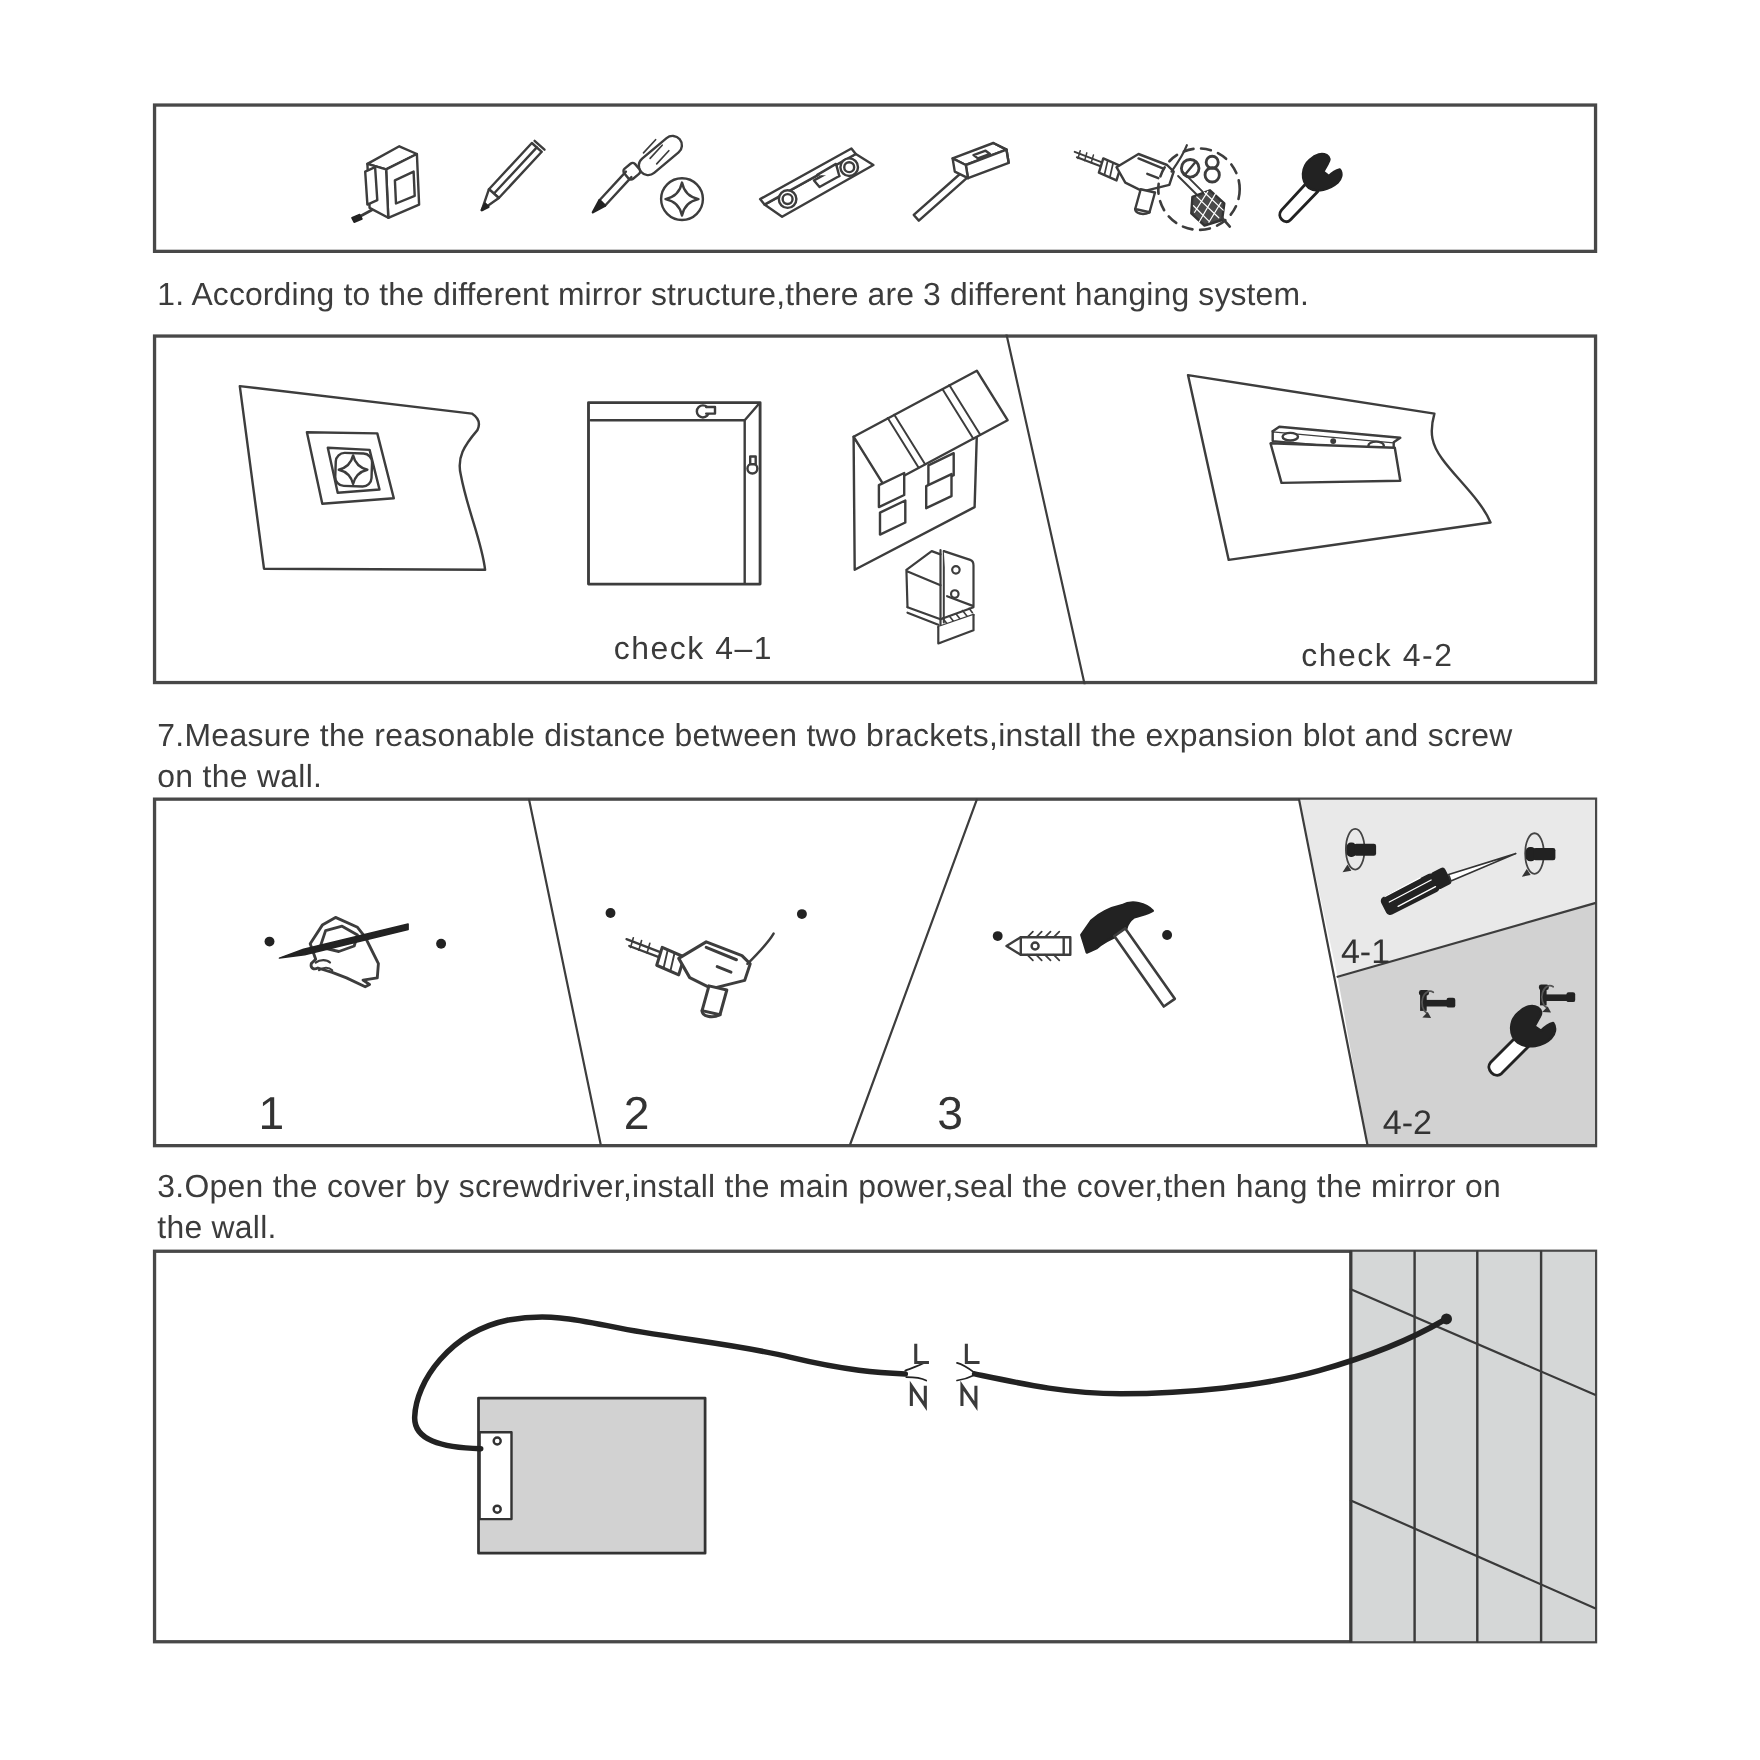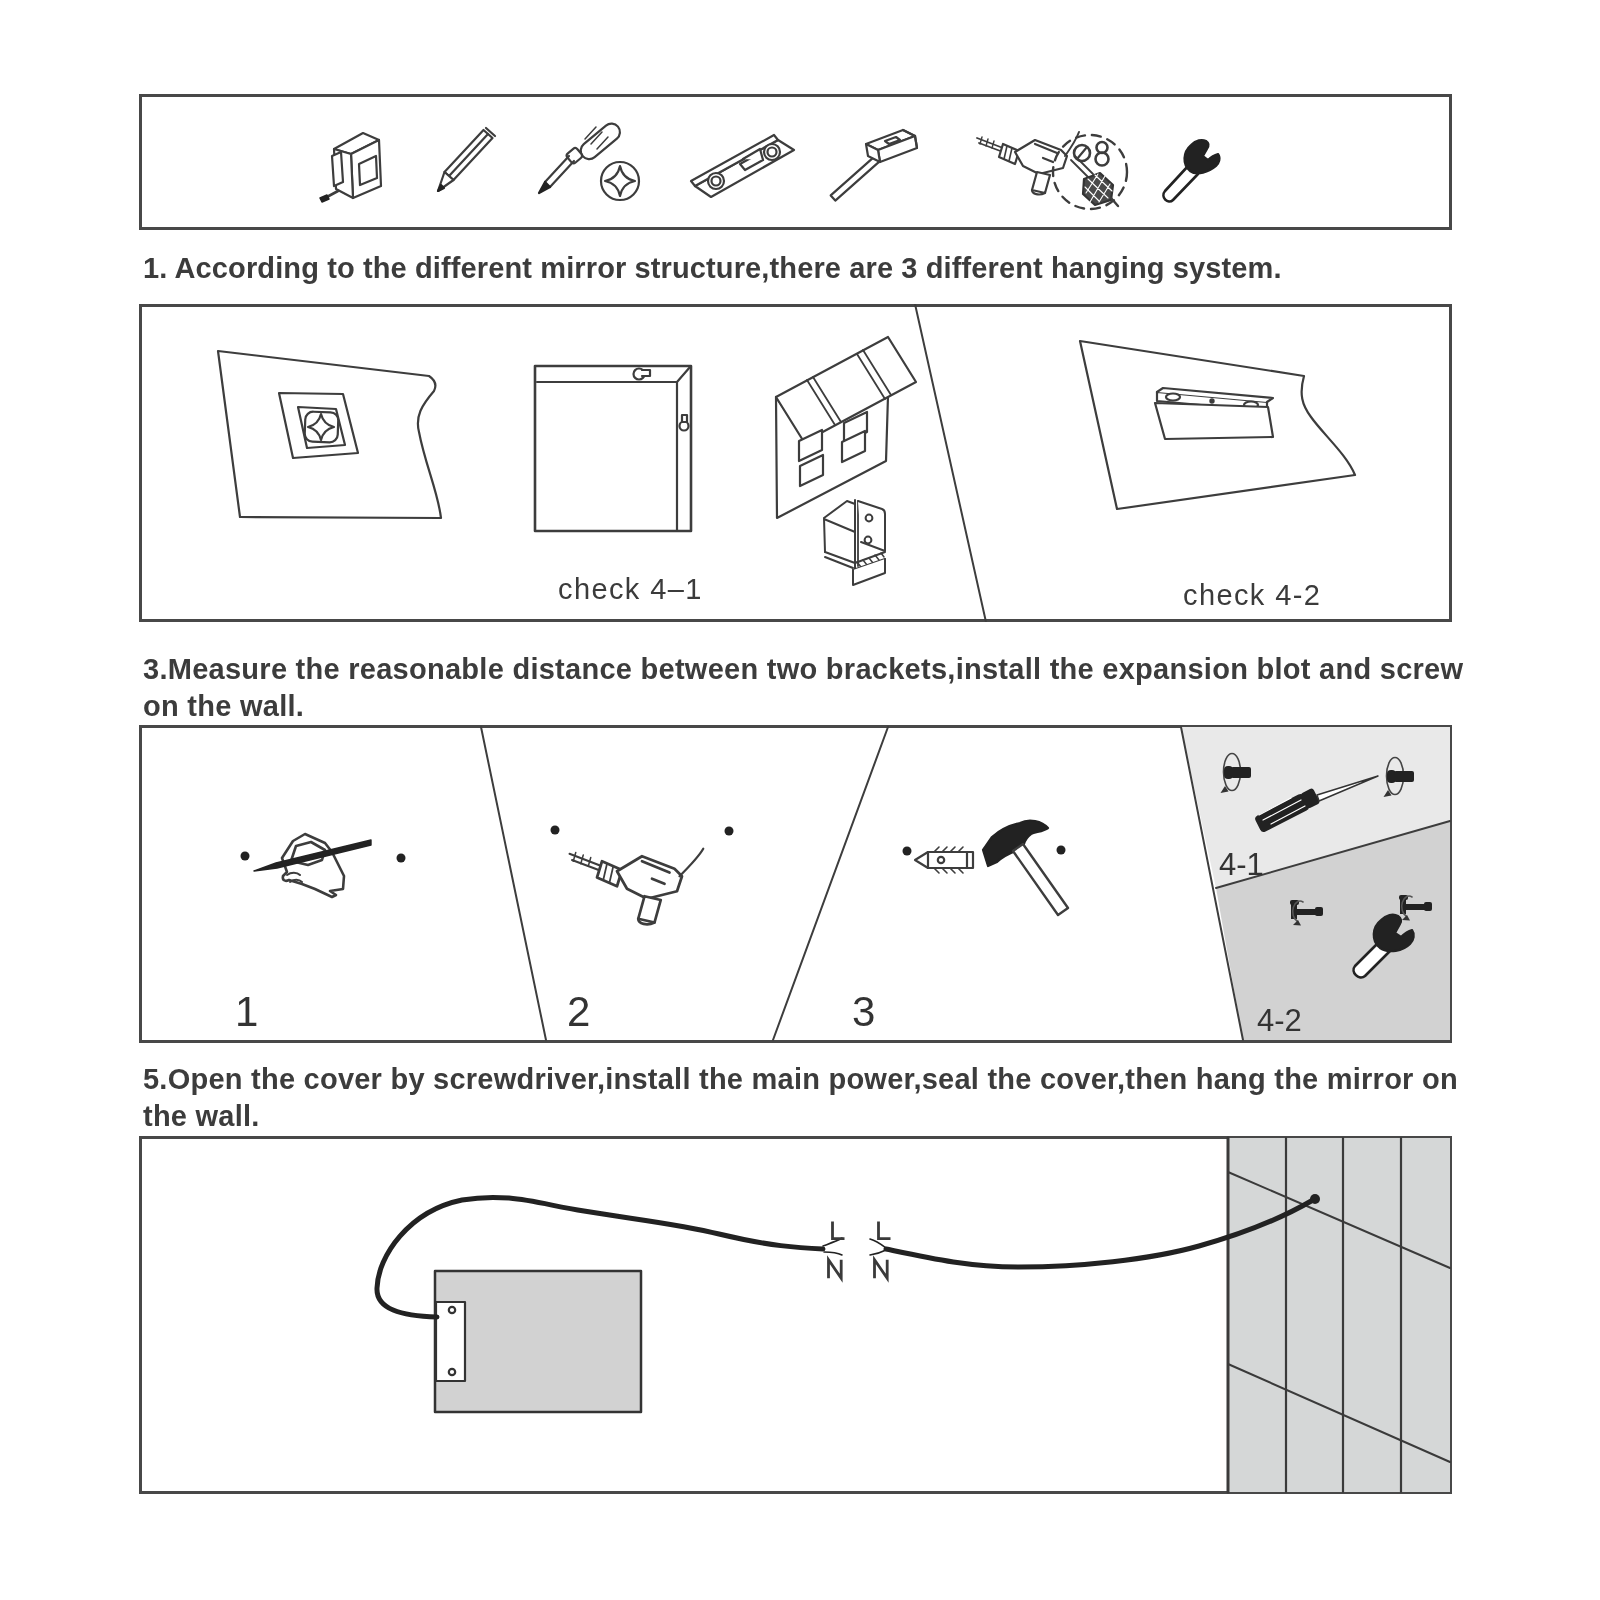--- a/index.html
+++ b/index.html
@@ -1,16 +1,16 @@
 <!DOCTYPE html>
 <html><head><meta charset="utf-8"><style>
 html,body{margin:0;padding:0;width:1600px;height:1600px;background:#fff;overflow:hidden;}
 body{font-family:"Liberation Sans",sans-serif;position:relative;opacity:.999;}
 .box{position:absolute;border:3px solid #484848;background:#fff;}
-.h{position:absolute;color:#3c3c3c;font-weight:bold;font-size:29px;line-height:37px;white-space:pre;}
+.h{position:absolute;color:#3c3c3c;font-weight:normal;font-size:29px;line-height:37px;white-space:pre;}
 .box svg{position:absolute;left:-3px;top:-3px;}
 </style></head><body>
 
 <div class="box" style="left:139px;top:94px;width:1307px;height:130px">
 <svg width="1313" height="136" viewBox="0 0 1313 136" fill="none" stroke="#3d3d3d" stroke-width="2.2" stroke-linejoin="round" stroke-linecap="round">
 <g>
 <path d="M195,55 L224,39 L240,46 L212,60 Z" fill="#fff"></path>
 <path d="M212,60 L240,46 L242,92 L214,104 Z" fill="#fff"></path>
 <path d="M195,55 L212,60 L214,104 L197,95 Z" fill="#fff"></path>
 <path d="M220,70 L237,62 L238,84 L221,91 Z" fill="#fff"></path>
@@ -123,21 +123,21 @@
 <path d="M1018,88 L1024,84 L1134,94 L1128,98" fill="#fff"></path>
 <ellipse cx="1034" cy="93" rx="7" ry="3.5" fill="#fff"></ellipse>
 <ellipse cx="1112" cy="101" rx="7" ry="3.5" fill="#fff"></ellipse>
 <circle cx="1073" cy="97" r="1.6" fill="#3d3d3d"></circle>
 <path d="M1016,99 L1129,103 L1134,133 L1026,135 Z" fill="#fff"></path>
 <text x="419" y="295" font-size="29" fill="#3b3b3b" stroke="none" letter-spacing="1.4" font-family="Liberation Sans,sans-serif">check  4–1</text>
 <text x="1044" y="301" font-size="29" fill="#3b3b3b" stroke="none" letter-spacing="1.4" font-family="Liberation Sans,sans-serif">check 4-2</text>
 </svg>
 </div>
 
-<div class="h" style="left:143px;top:651px;letter-spacing:0.27px">3.Measure the reasonable distance between two brackets,install the expansion blot and screw
+<div class="h" style="left:143px;top:651px;letter-spacing:0.27px">7.Measure the reasonable distance between two brackets,install the expansion blot and screw
 on the wall.</div>
 
 <div class="box" style="left:139px;top:725px;width:1307px;height:312px">
 <svg width="1313" height="318" viewBox="0 0 1313 318" fill="none" stroke="#3d3d3d" stroke-width="2.2" stroke-linejoin="round" stroke-linecap="round">
 <path d="M1042,2 L1311,2 L1311,96 L1077,163 Z" fill="#e9e9e9" stroke="none"></path>
 <path d="M1077,163 L1311,96 L1311,315 L1104,315 Z" fill="#d2d2d2" stroke="none"></path>
 <path d="M342,2 L407,315 M749,2 L634,315 M1042,2 L1104,315 M1077,163 L1311,96" stroke-width="2"></path>
 <circle cx="106" cy="131" r="4.5" fill="#222" stroke="none"></circle>
 <circle cx="262" cy="133" r="4.5" fill="#222" stroke="none"></circle>
 <circle cx="416" cy="105" r="4.5" fill="#222" stroke="none"></circle>
@@ -210,21 +210,21 @@
 <rect x="1152" y="177" width="6" height="17" fill="#222" stroke="none"></rect>
 <rect x="1151" y="175" width="9" height="5" rx="2" fill="#222" stroke="none"></rect>
 <rect x="1157" y="184" width="22" height="6" fill="#222" stroke="none"></rect>
 <rect x="1176" y="182" width="8" height="9" rx="2" fill="#222" stroke="none"></rect>
 <path d="M1164,177 A 7 10 0 1 0 1158,196" stroke="#555" stroke-width="1.6"></path>
 <path d="M1159,195 l-5,5 l8,0.5 Z" fill="#333" stroke="none"></path>
 </g>
 </svg>
 </div>
 
-<div class="h" style="left:143px;top:1061px;letter-spacing:0.24px">5.Open the cover by screwdriver,install the main power,seal the cover,then hang the mirror on
+<div class="h" style="left:143px;top:1061px;letter-spacing:0.24px">3.Open the cover by screwdriver,install the main power,seal the cover,then hang the mirror on
 the wall.</div>
 
 <div class="box" style="left:139px;top:1136px;width:1307px;height:352px">
 <svg width="1313" height="358" viewBox="0 0 1313 358" fill="none" stroke="#3d3d3d" stroke-width="2.2" stroke-linejoin="round" stroke-linecap="round">
 <rect x="1089" y="2" width="222" height="354" fill="#d5d7d7" stroke="none"></rect>
 <path d="M1089,2 L1089,356" stroke-width="3" stroke="#3a3a3a"></path>
 <path d="M1147,2 L1147,356 M1204,2 L1204,356 M1262,2 L1262,356" stroke-width="2.2" stroke="#3a3a3a"></path>
 <path d="M1089,36 L1311,132 M1089,228 L1311,326" stroke-width="2" stroke="#3a3a3a"></path>
 <rect x="296" y="135" width="206" height="141" fill="#d2d2d2" stroke="#333" stroke-width="2.5"></rect>
 <rect x="297" y="166" width="29" height="79" fill="#fff" stroke="#333" stroke-width="2.2"></rect>

